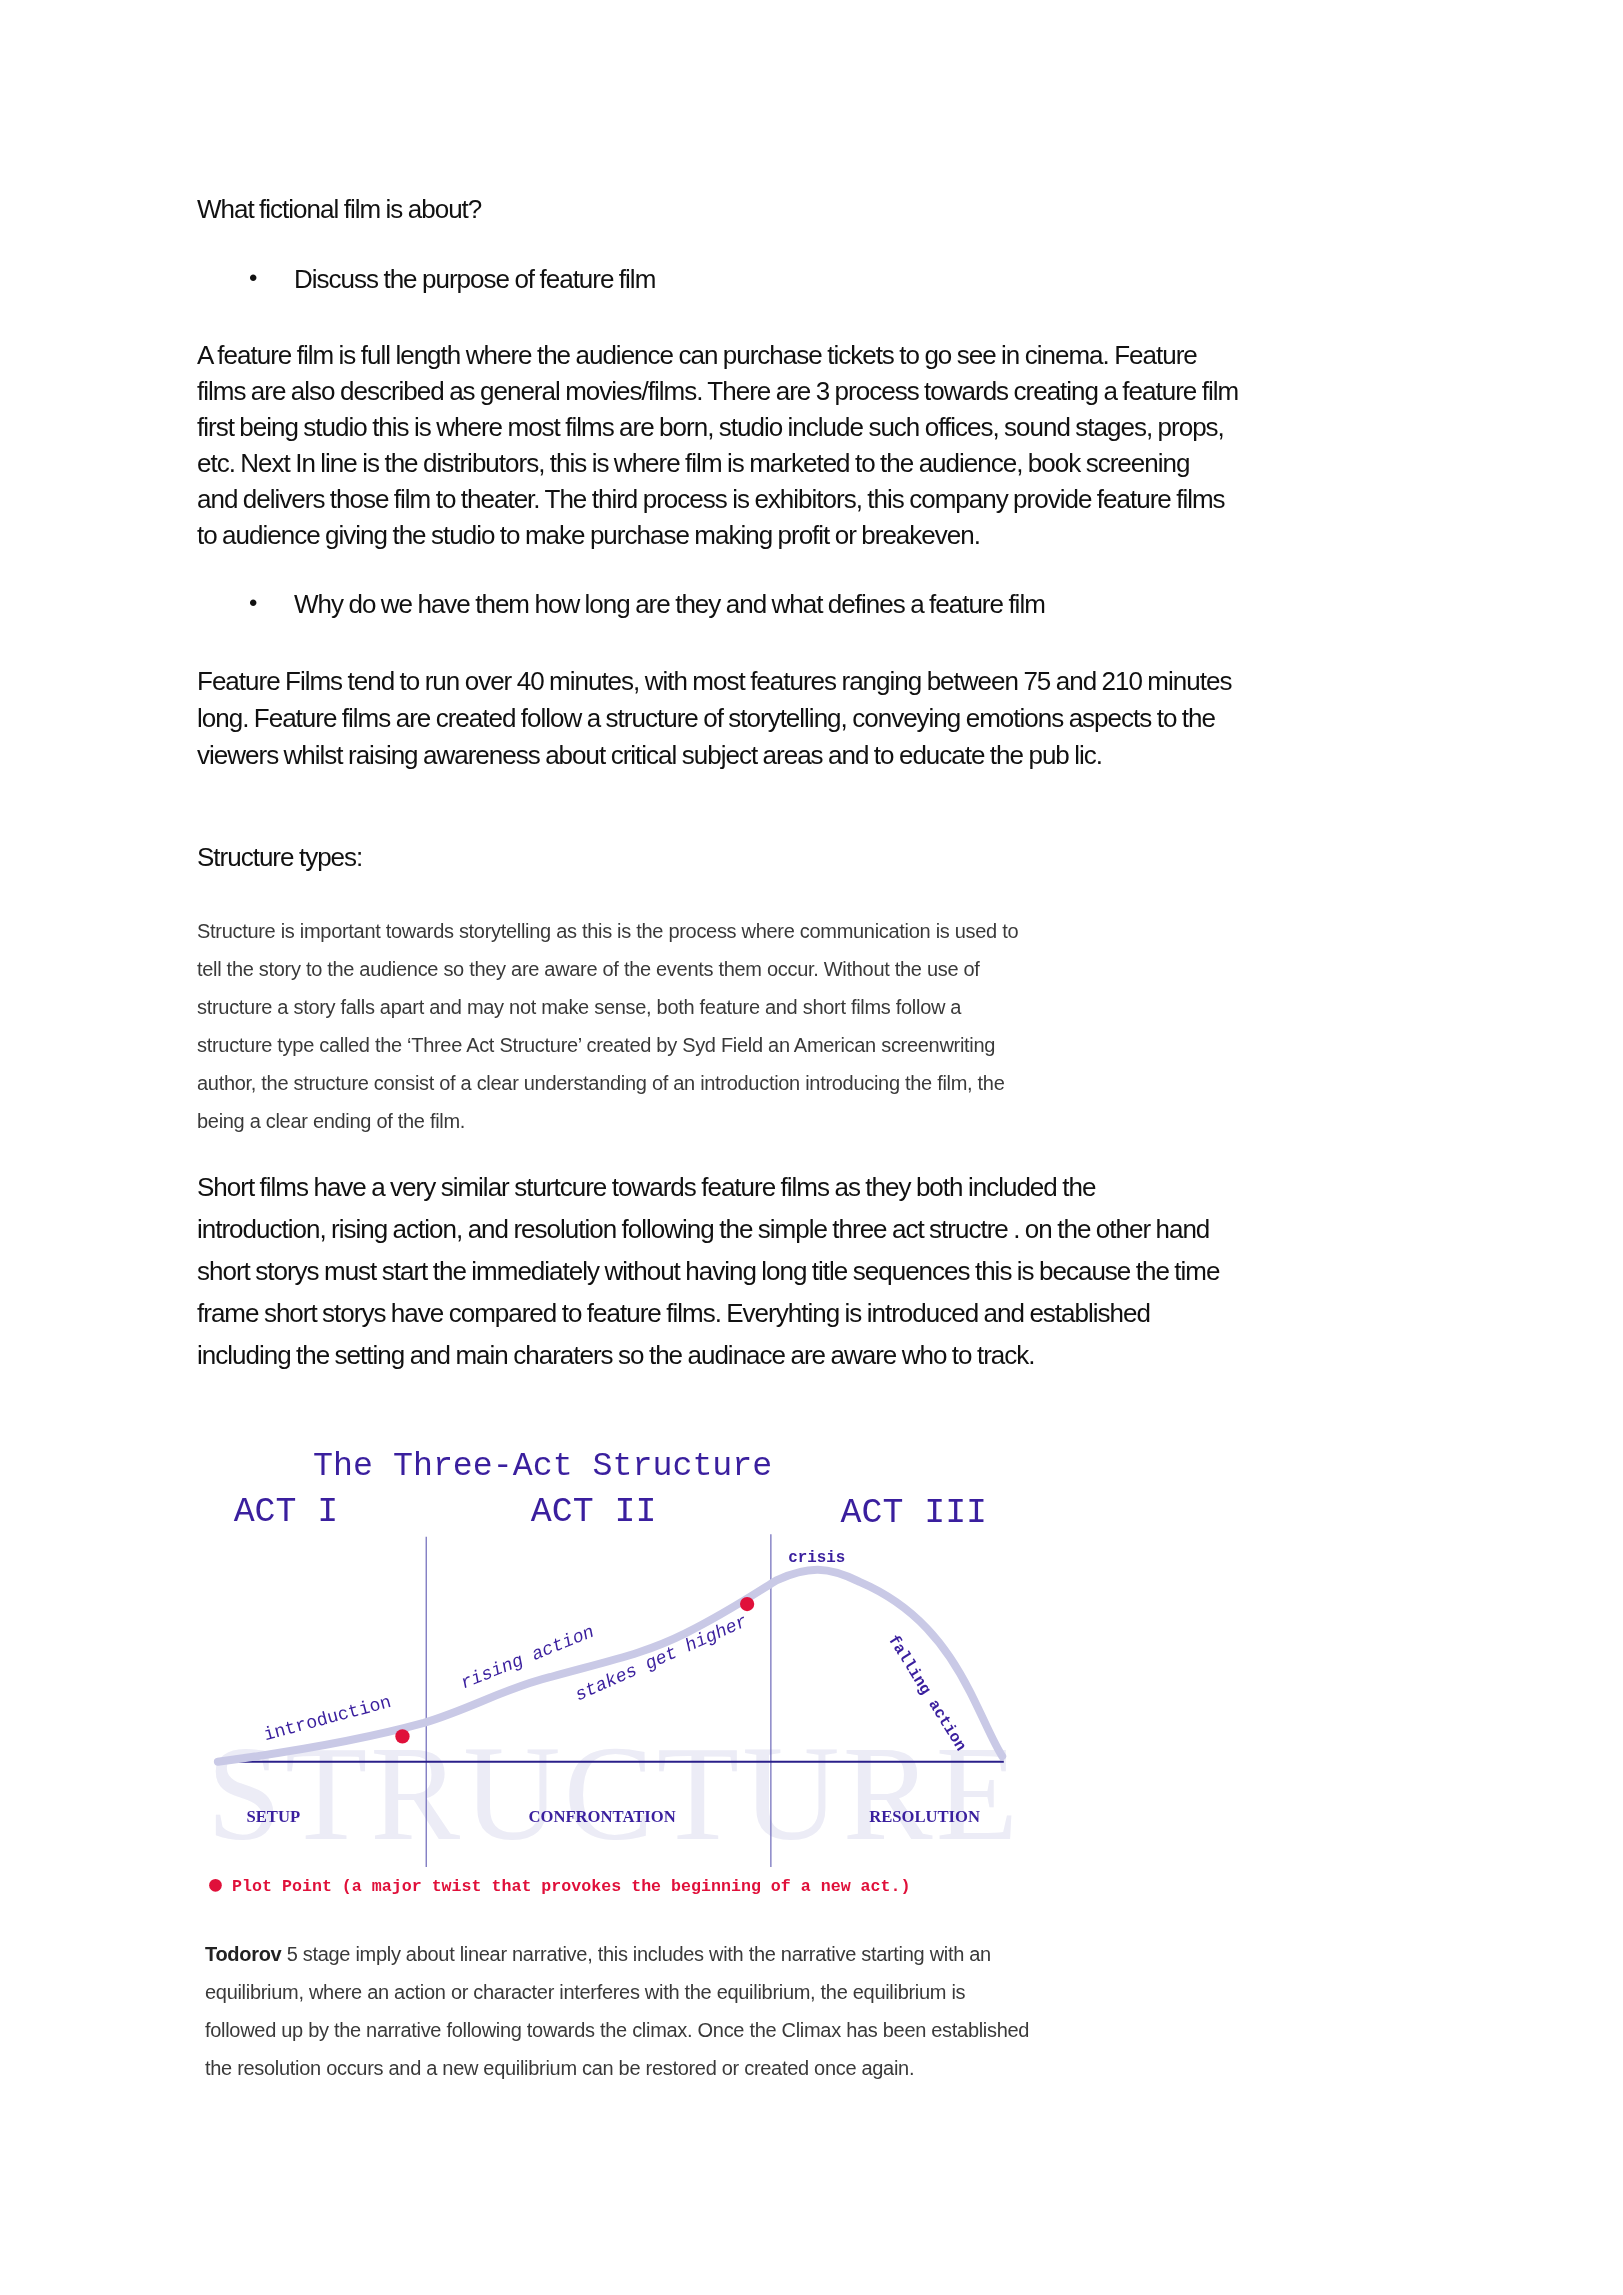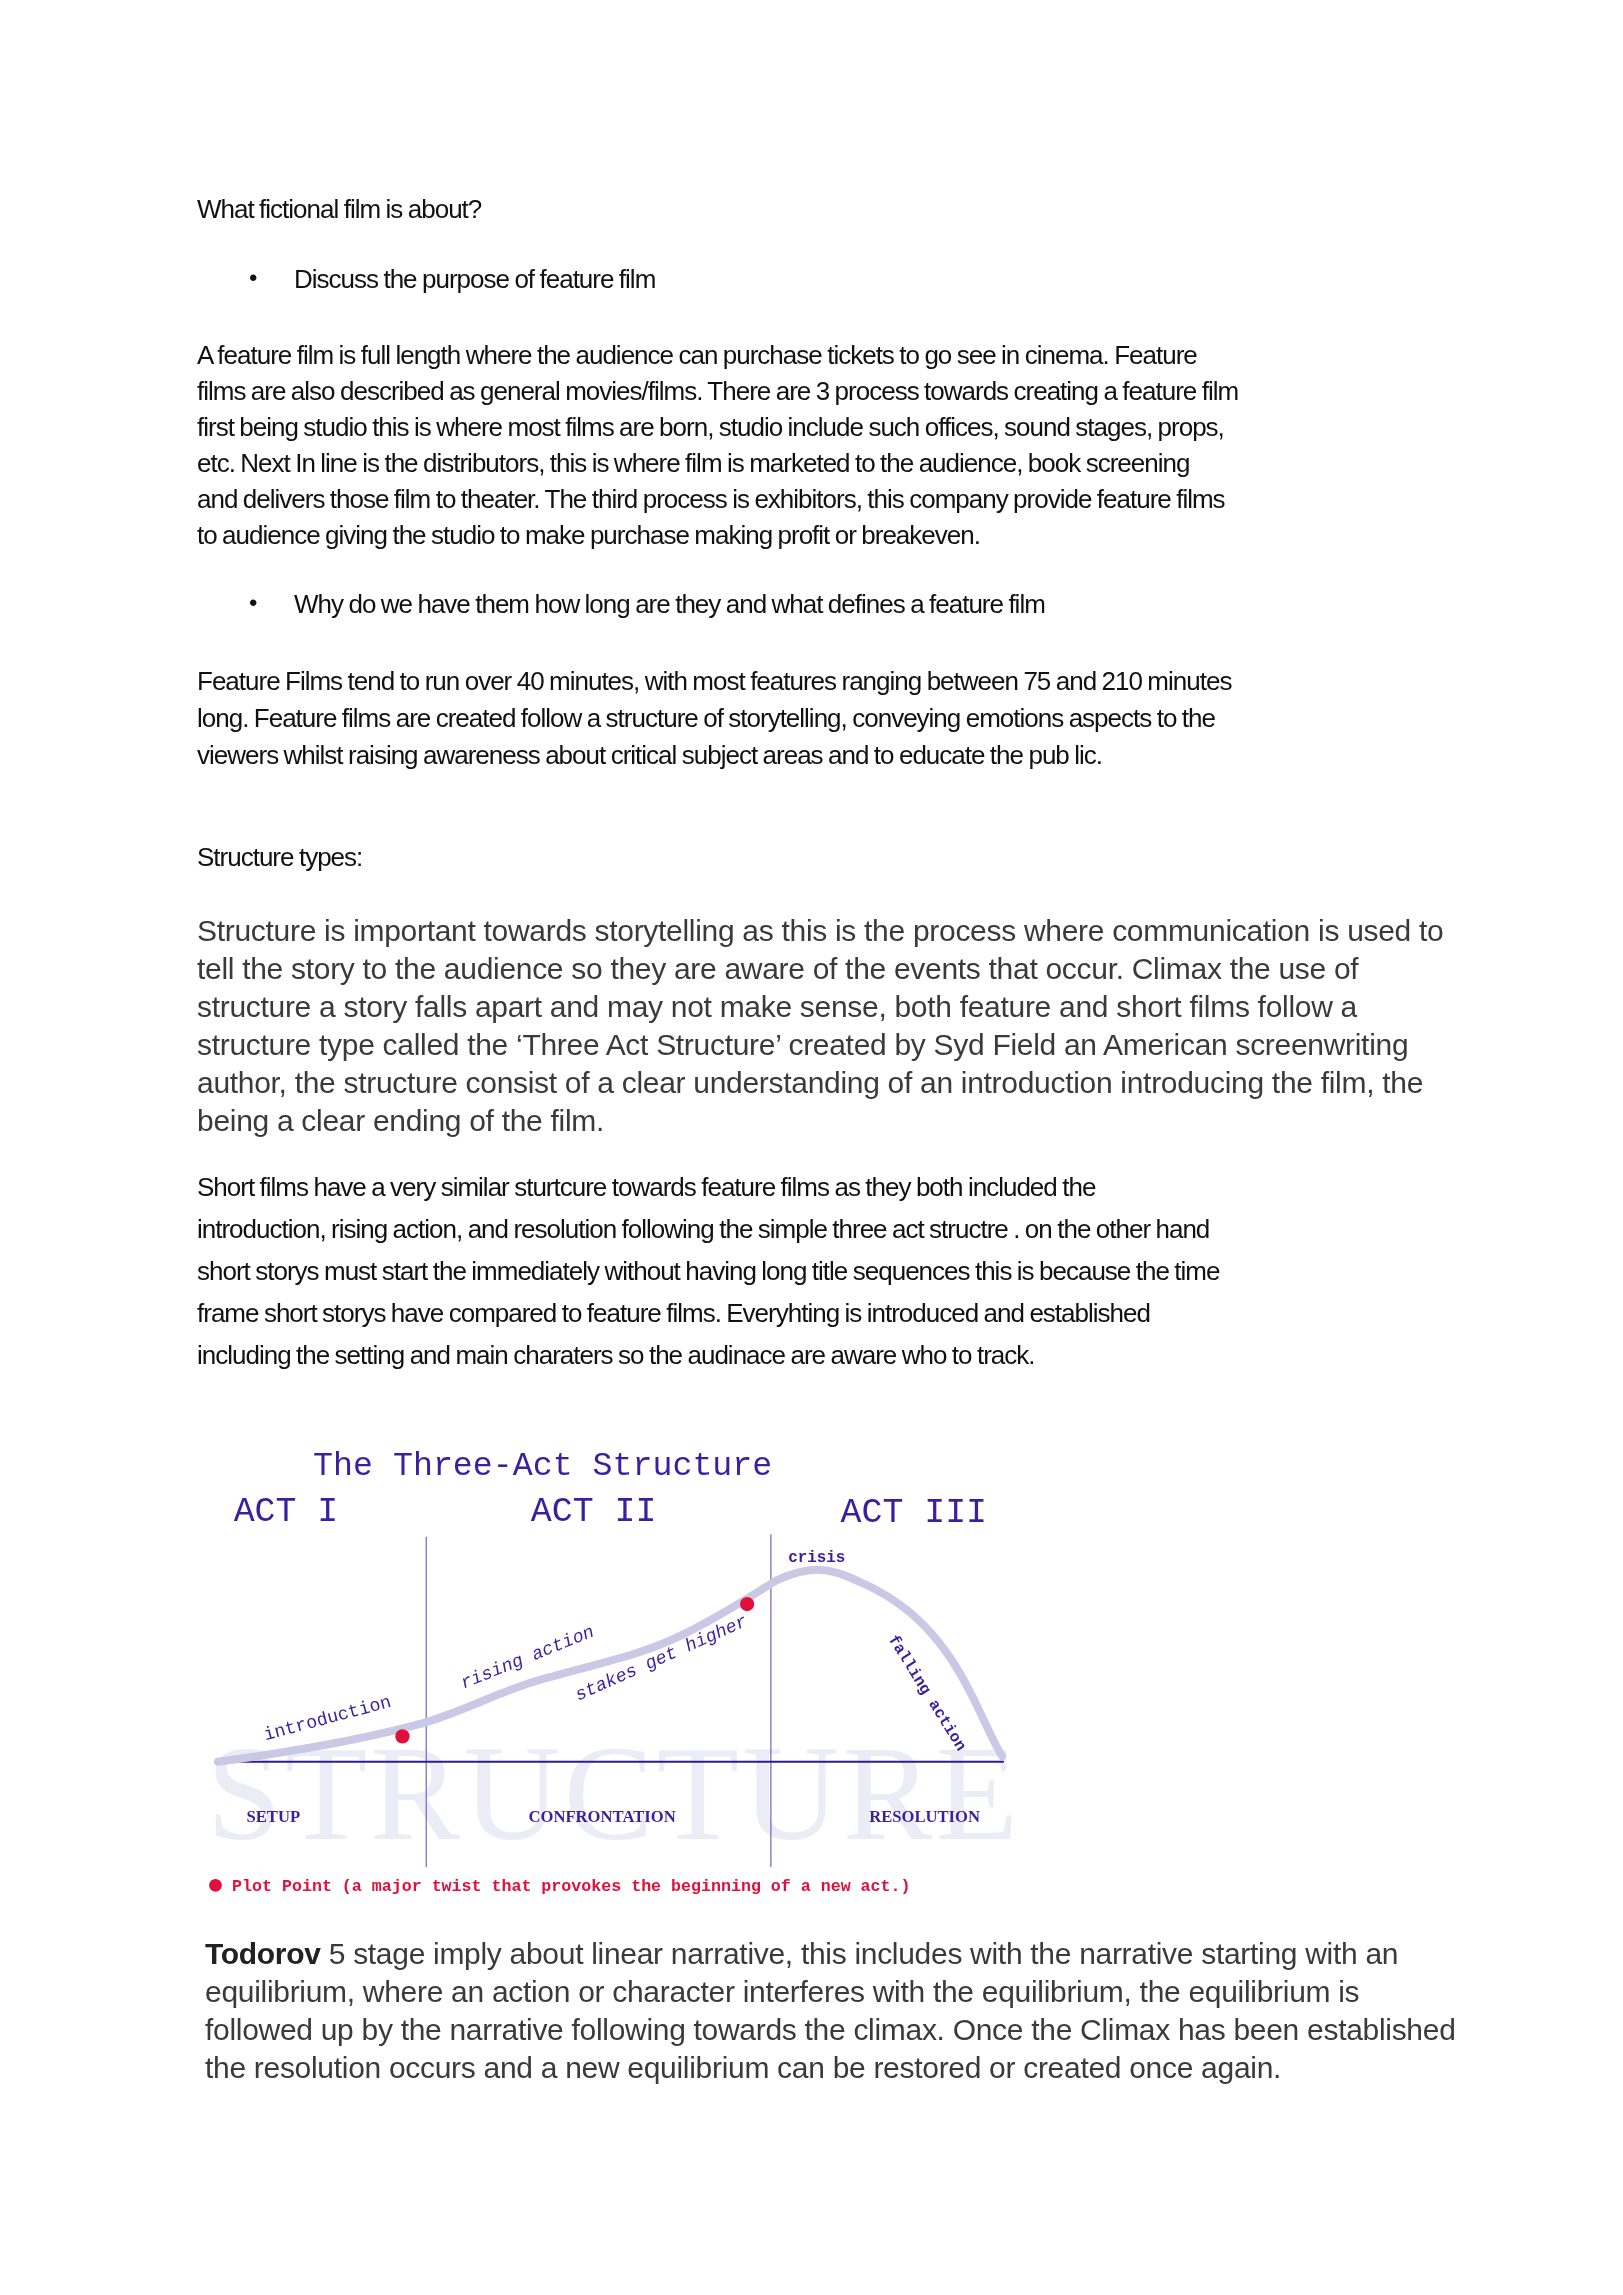--- a/index.html
+++ b/index.html
@@ -1,19 +1,19 @@
 <!DOCTYPE html>
 <html style="font-size:12.7px"><head>
 <meta charset="utf-8">
 <style>
   html, body { margin: 0; padding: 0; background: #ffffff; }
   body { width: 1623px; height: 2295px; position: relative; overflow: hidden; }
   .page { position: absolute; left: 0; top: 0; width: 1623px; height: 1945px; background: #fff; }
   .calibri { font-family: "Liberation Sans", sans-serif; color: #111; font-size: 26px; letter-spacing: -1px; word-spacing: -0.8px; }
-  .arial { font-family: "Liberation Sans", sans-serif; color: #3a3a3a; font-size: 30px; letter-spacing: -0.3px; }
+  .arial { font-family: "Liberation Sans", sans-serif; color: #3a3a3a; font-size: 20px; letter-spacing: -0.3px; }
   .block { position: absolute; left: 197px; width: 1244px; margin: 0; }
   .line { display: block; white-space: nowrap; }
   #heading { top: 194px; }
   .bullet { position: absolute; left: 197px; }
   .bullet .dot { position: absolute; left: 52px; top: 0; font-size: 24px; color:#111; }
   .bullet .btext { position: absolute; left: 97px; top: 0; white-space: nowrap; }
   #bullet1 { top: 264px; }
   #bullet2 { top: 589px; }
   #para1 { top: 337px; line-height: 36px; }
   #para2 { top: 663px; line-height: 37px; }
@@ -55,21 +55,21 @@
   <div class="block calibri" id="para2">
     <span class="line">Feature Films tend to run over 40 minutes, with most features ranging between 75 and 210  minutes</span>
     <span class="line">long. Feature films are created follow a structure of storytelling, conveying emotions aspects to the</span>
     <span class="line">viewers whilst raising awareness about critical subject areas and to educate the pub lic.</span>
   </div>
 
   <div class="block calibri" id="structHeading">Structure types:</div>
 
   <div class="block arial" id="para3">
     <span class="line">Structure is important towards storytelling as this is the process where communication is used to</span>
-    <span class="line">tell the story to the audience so they are aware of the events that occur. Climax the use of</span>
+    <span class="line">tell the story to the audience so they are aware of the events them occur. Without the use of</span>
     <span class="line">structure a story falls apart and may not make sense, both feature and short films follow a</span>
     <span class="line">structure type called the ‘Three Act Structure’ created by Syd Field an American screenwriting</span>
     <span class="line">author, the structure consist of a clear understanding of an introduction introducing the film, the</span>
     <span class="line">being a clear ending of the film.</span>
   </div>
 
   <div class="block calibri" id="para4">
     <span class="line">Short films have a very similar sturtcure towards feature films as they both included the</span>
     <span class="line">introduction, rising action, and resolution following the simple three act structre . on the other hand</span>
     <span class="line">short storys must start the immediately without having long title sequences this is because the time</span>

